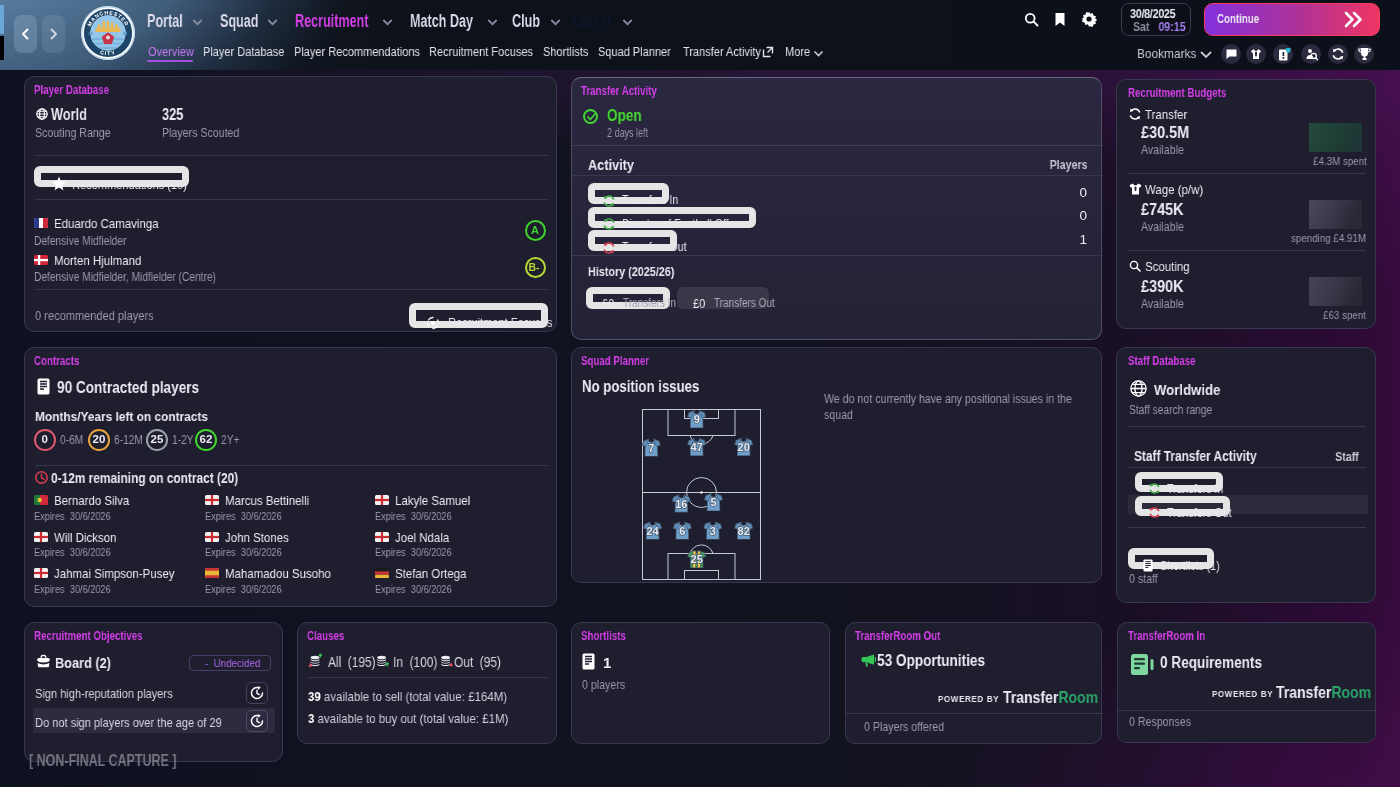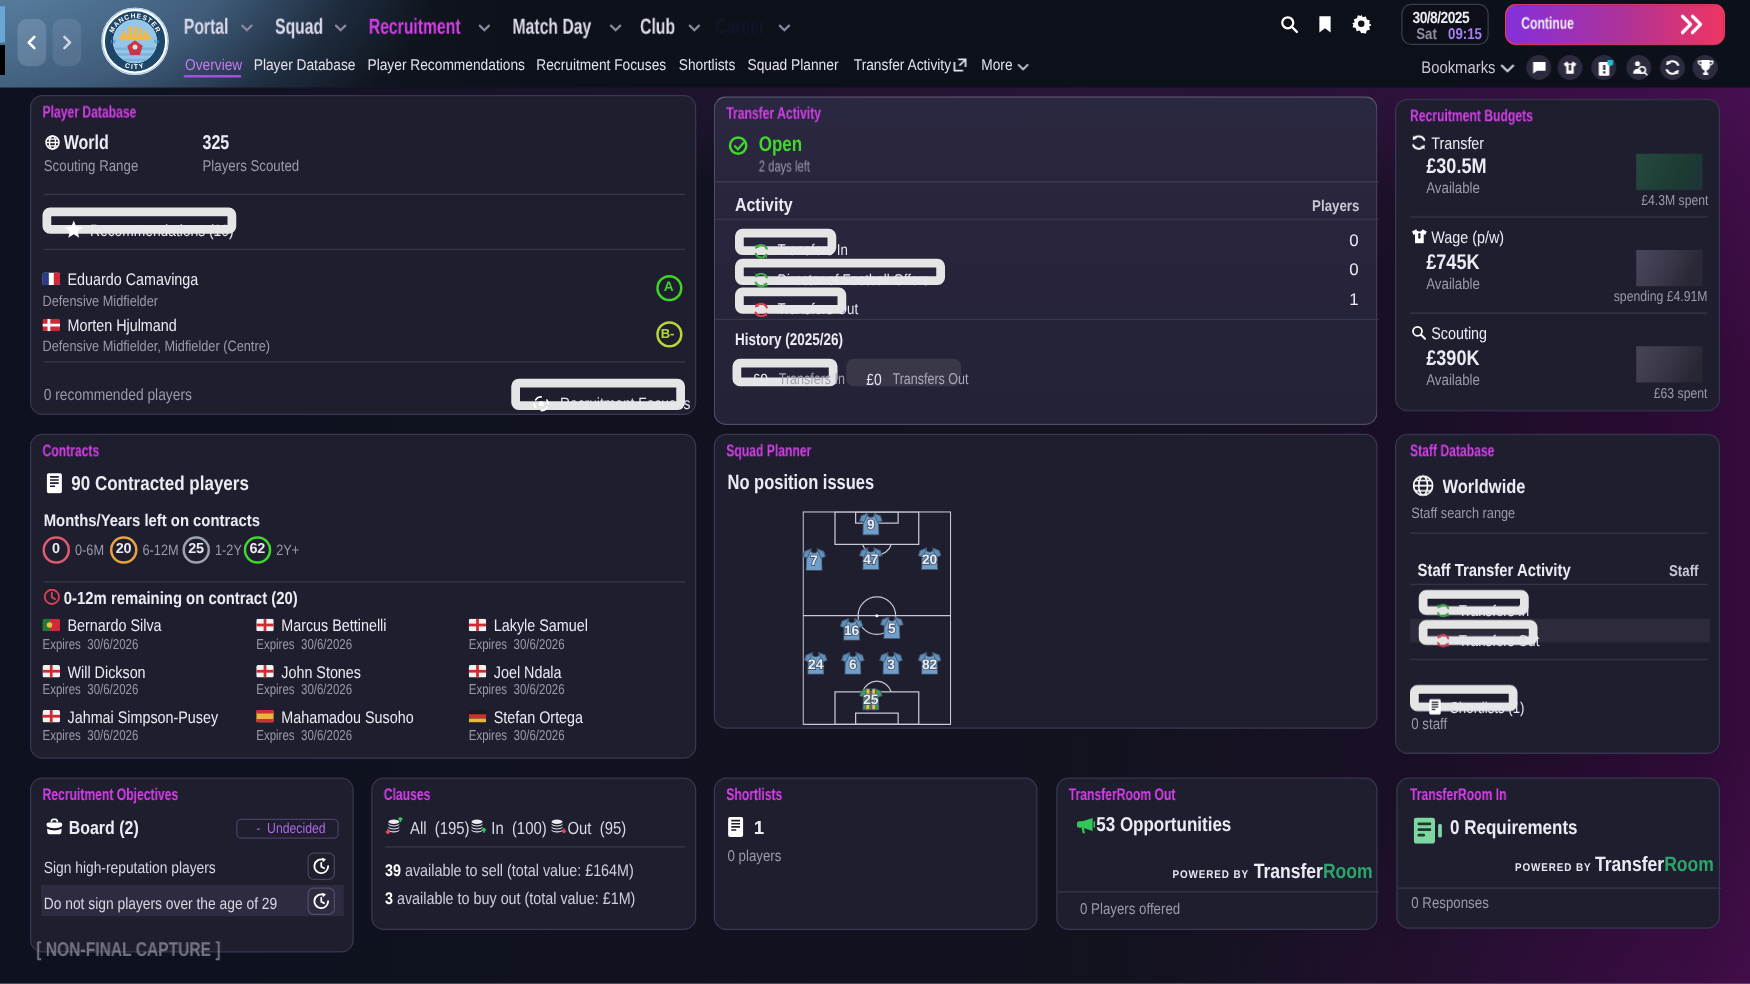--- a/index.html
+++ b/index.html
@@ -410,20 +410,23 @@
       <rect y="3.4" width="14" height="3.3" fill="#c83232"></rect>
       <rect y="6.7" width="14" height="3.3" fill="#e8b73a" rx="1"></rect>
     </svg>
   <div class="t" style="left:370px;top:218px;font-size:13.5px;"><span class="cx85">Stefan Ortega</span></div>
   <div class="t gray" style="left:350px;top:234.5px;font-size:11.5px;"><span class="cx80">Expires&nbsp; 30/6/2026</span></div>
 </div>
 
 <div class="card" style="left:571px;top:347px;width:531px;height:236px;">
   <div class="ctitle">Squad Planner</div>
   <div class="t bold" style="left:10px;top:29px;font-size:16.5px;"><span class="cx80">No position issues</span></div>
+  <div class="t gray" style="left:252px;top:44px;font-size:12.5px;line-height:15.5px;white-space:normal;width:270px;">
+      <span class="cx85" style="white-space:normal;display:block;transform-origin:left top;width:318px;">We do not currently have any positional issues in the squad</span>
+    </div>
   <svg class="abs" style="left:70px;top:61px" width="119" height="171" viewBox="0 0 119 171">
     <g stroke="#d8dce8" stroke-width="1" fill="none" opacity="0.9">
       <rect x="0.5" y="0.5" width="118" height="170"></rect>
       <path d="M0.5 83.5 h118"></path>
       <circle cx="59.5" cy="83.5" r="15"></circle>
       <rect x="26" y="0.5" width="67" height="26"></rect>
       <rect x="42.5" y="0.5" width="34" height="9"></rect>
       <path d="M48 26.5 a12 12 0 0 0 23 0"></path>
       <rect x="26" y="144.5" width="67" height="26"></rect>
       <rect x="42.5" y="161.5" width="34" height="9"></rect>

